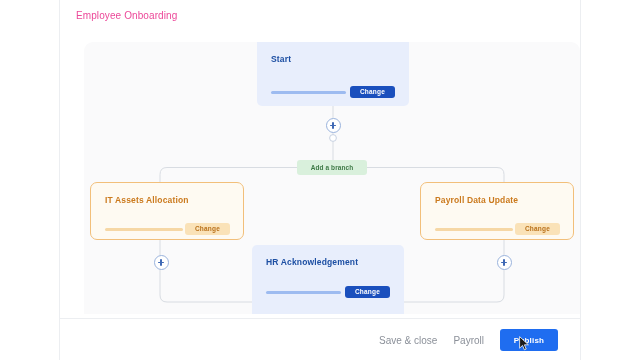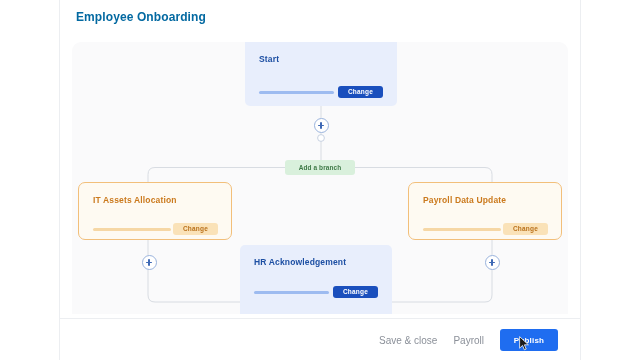--- a/index.html
+++ b/index.html
@@ -31,23 +31,23 @@
   .header {
     position: absolute;
     left: 60px; top: 0;
     width: 520px; height: 36px;
     display: flex;
     align-items: center;
   }
   .page-title {
     position: absolute;
     left: 16px; top: 10px;
-    font-size: 12px;
-    font-weight: 700;
-    color: #0369a1;
+    font-size: 10px;
+    font-weight: 400;
+    color: #ec4899;
     letter-spacing: 0.1px;
     white-space: nowrap;
   }
   .tabs {
     position: absolute;
     left: 240px; top: 10px;
     display: flex;
     align-items: flex-start;
     gap: 22px;
   }
@@ -61,21 +61,21 @@
   }
   .tab.active {
     color: #d6317f;
     font-weight: 700;
     border-bottom-color: #d6317f;
   }
 
   
   .canvas {
     position: absolute;
-    left: 72px; top: 42px;
+    left: 84px; top: 42px;
     width: 496px; height: 272px;
     background: #fafafb;
     border-radius: 9px 9px 0 0;
     overflow: hidden;
   }
 
   .flow-svg {
     position: absolute;
     left: 0; top: 0;
     width: 496px; height: 272px;

